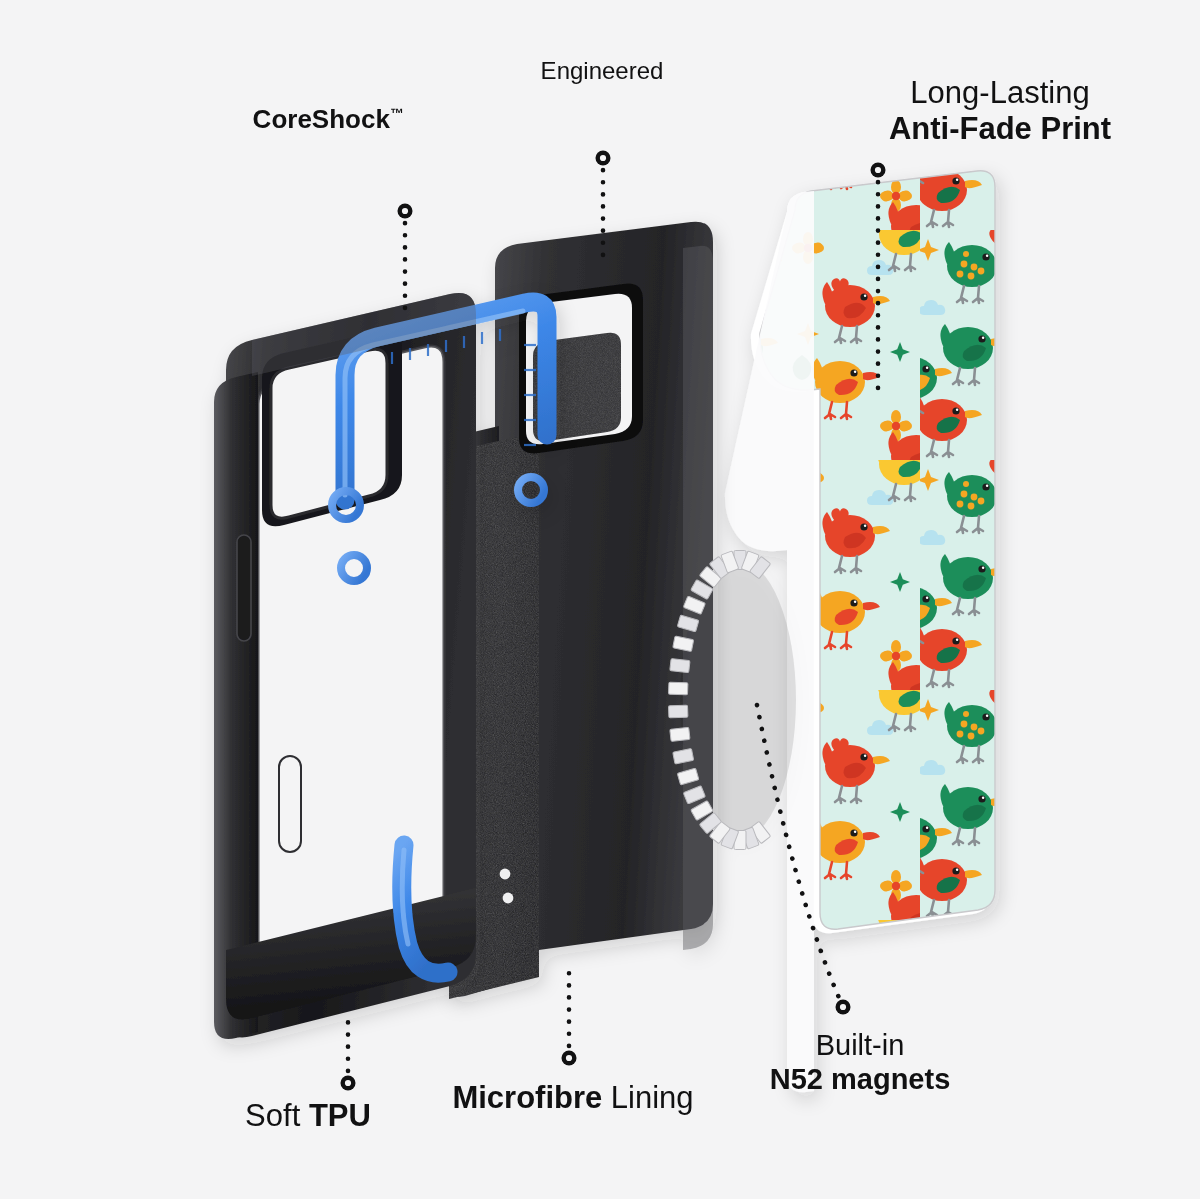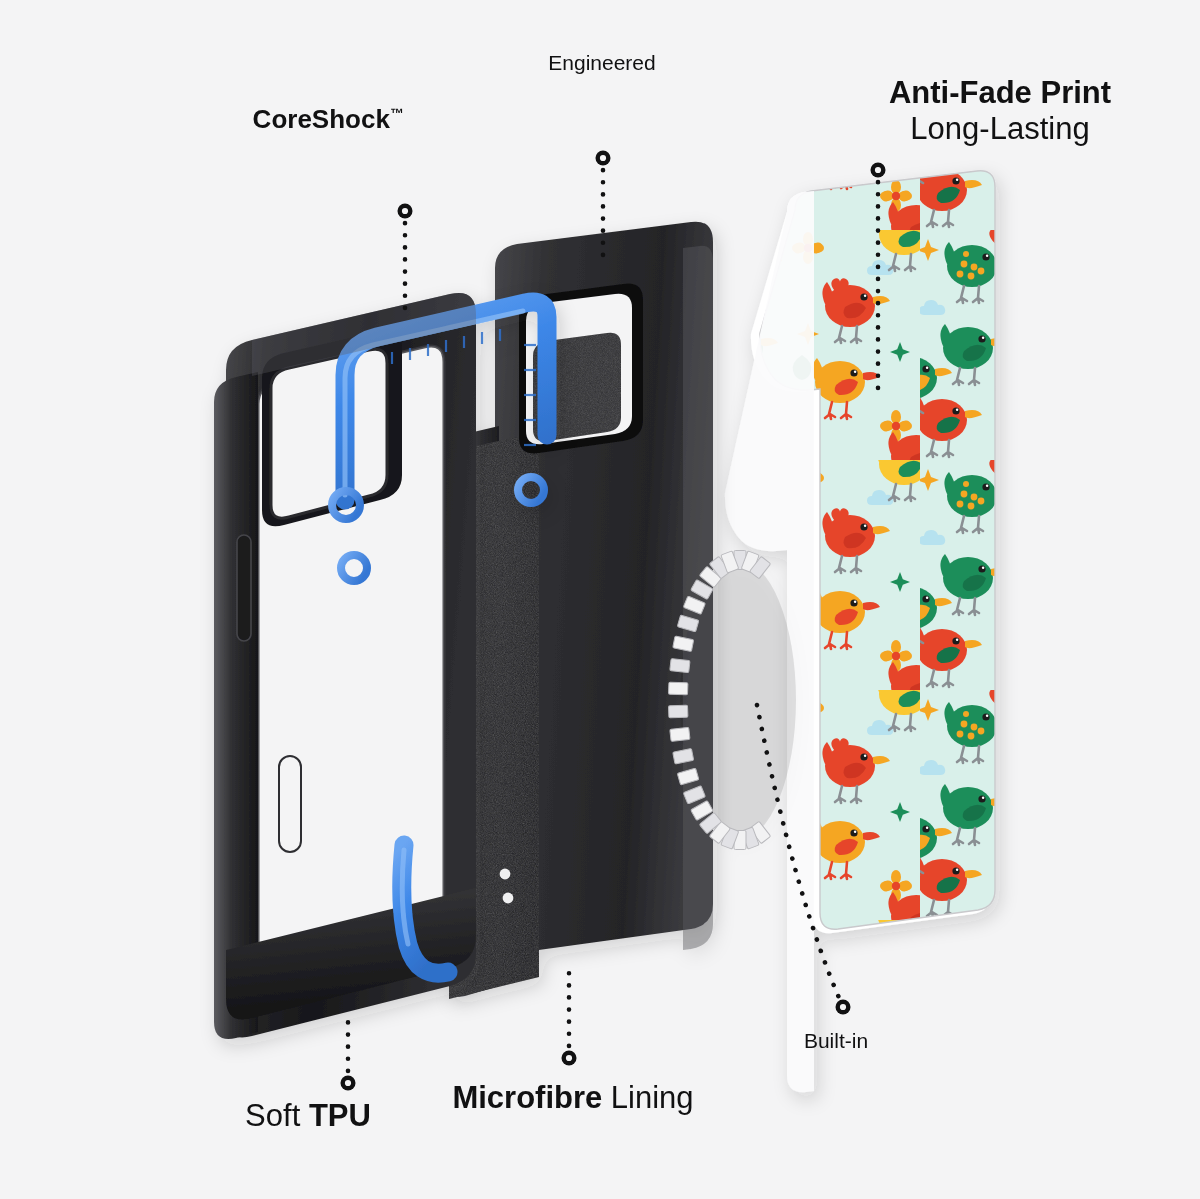--- a/index.html
+++ b/index.html
@@ -42,25 +42,25 @@
 
   .tm {
     font-size: 0.52em;
     vertical-align: super;
     letter-spacing: 0;
     font-weight: 700;
   }
 
   
   .callout.coreshock   { left: 328px; top: 104px;  font-size: 26px; }
-  .callout.polycarb    { left: 602px; top: 51px;   font-size: 21px; }
+  .callout.polycarb    { left: 602px; top: 57px;   font-size: 24px; }
   .callout.antifade    { left: 1000px; top: 75px;  font-size: 31px; }
   .callout.softtpu     { left: 308px; top: 1098px; font-size: 31px; text-align: right; }
   .callout.microfibre  { left: 573px; top: 1080px; font-size: 31px; text-align: center; }
-  .callout.magnets     { left: 836px; top: 1029px; font-size: 21px; }
+  .callout.magnets     { left: 860px; top: 1029px; font-size: 29px; }
 </style>
 </head>
 <body>
 
 <div id="stage">
 
   <svg id="artboard" viewBox="0 0 1200 1199">
     <defs>
 
       <linearGradient id="gTpuBody" x1="0" y1="0" x2="1" y2="0.25">
@@ -475,29 +475,30 @@
 
   <div class="callout c-center coreshock">
     <span class="ln bold"><span>CoreShock</span><span class="tm">™</span></span>
   </div>
 
   <div class="callout c-center polycarb">
     <span class="ln reg">Engineered</span>
   </div>
 
   <div class="callout c-center antifade">
+    <span class="ln reg">Long-Lasting</span>
     <span class="ln bold">Anti-Fade Print</span>
-    <span class="ln reg">Long-Lasting</span>
   </div>
 
   <div class="callout c-center softtpu">
     <span class="ln"><span class="reg">Soft </span><span class="bold">TPU</span></span>
   </div>
 
   <div class="callout c-center microfibre">
     <span class="ln"><span class="bold">Microfibre </span><span class="reg">Lining</span></span>
   </div>
 
   <div class="callout c-center magnets">
     <span class="ln reg">Built-in</span>
+    <span class="ln bold">N52 magnets</span>
   </div>
 
 </div>
 
 </body></html>

